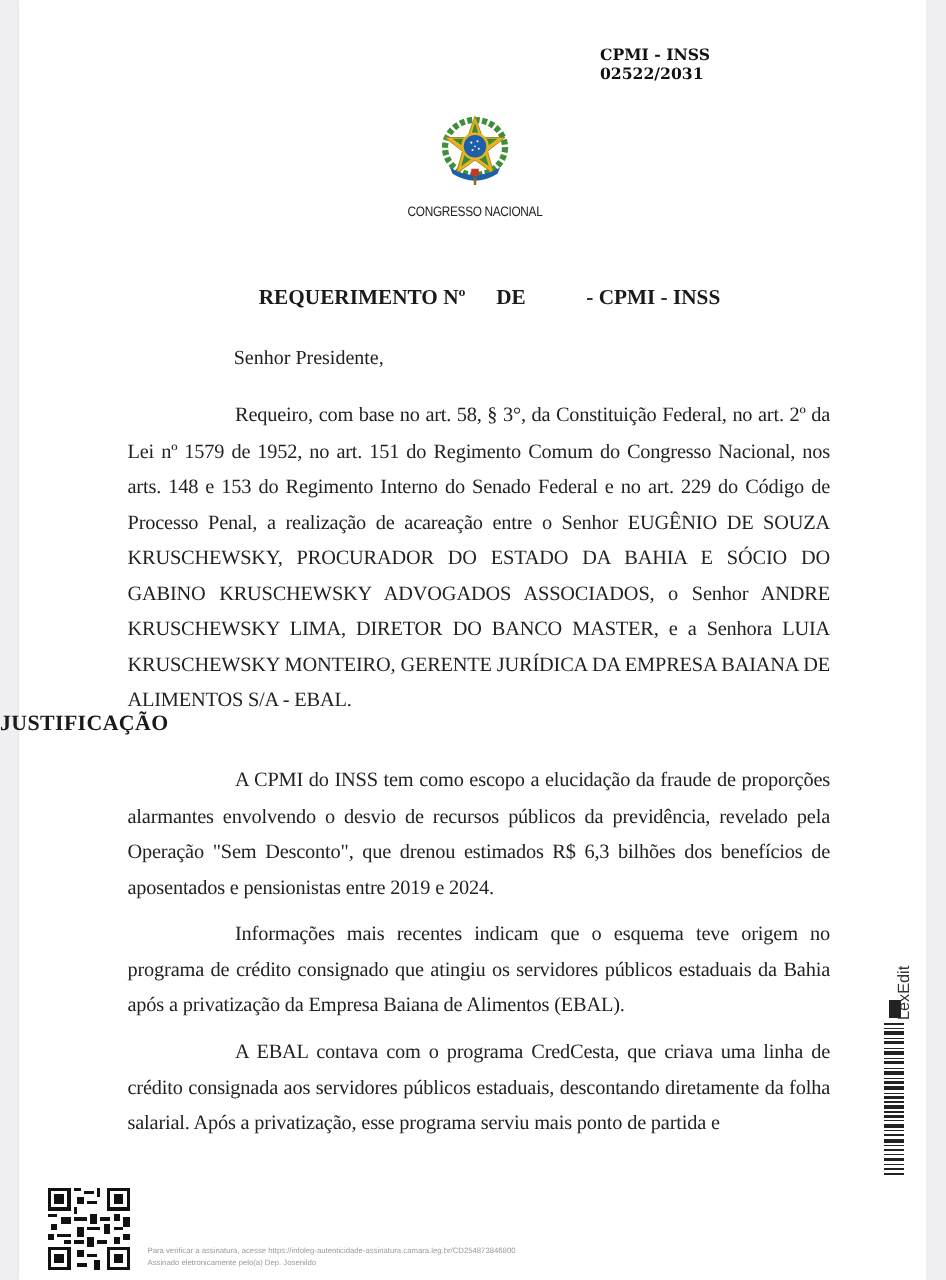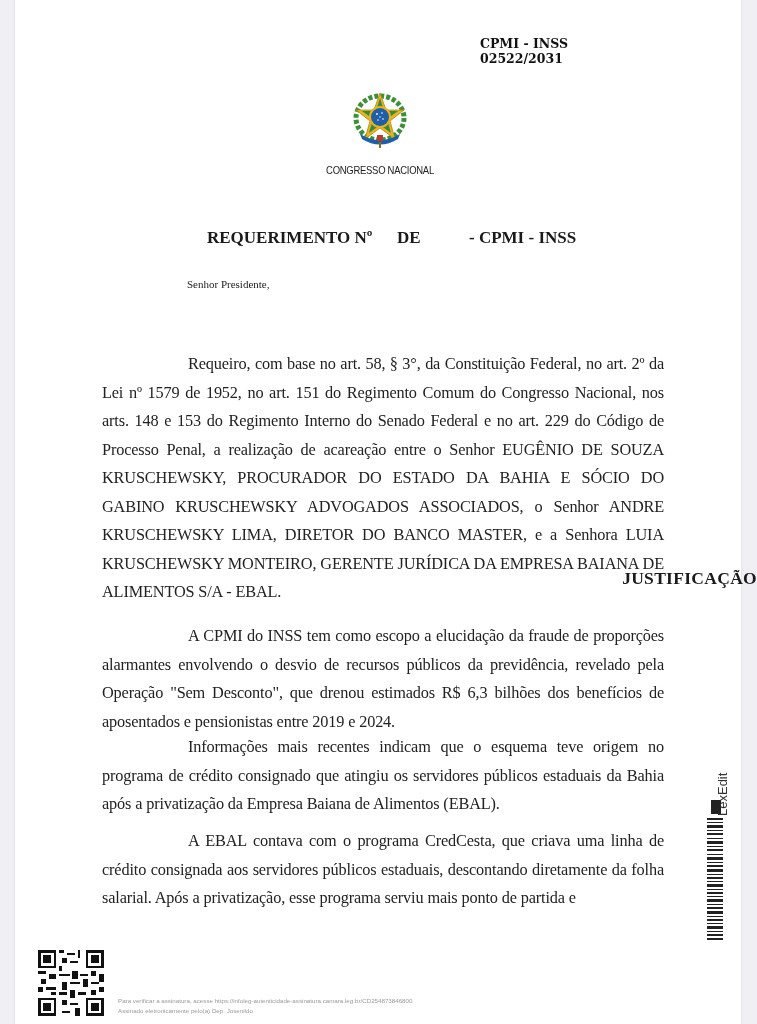--- a/index.html
+++ b/index.html
@@ -34,23 +34,23 @@
     font-family: "Liberation Serif", serif; font-weight: bold; font-size: 17px; color: #1a1a1a;
   }
   .req-title span { position: absolute; white-space: nowrap; }
   .text {
     position: absolute; left: 102px; width: 562px;
     font-family: "Liberation Serif", serif; font-size: 16.3px; line-height: 28.5px;
     text-align: justify; color: #222;
     letter-spacing: -0.15px;
   }
   .text p { margin: 0; text-indent: 86px; }
-  .salutation { position: absolute; left: 187px; top: 278px; font-family: "Liberation Serif", serif; font-size: 11px; color: #222; }
+  .salutation { position: absolute; left: 187px; top: 278px; font-family: "Liberation Serif", serif; font-size: 16px; color: #222; }
   .section-title {
-    position: absolute; left: 0; width: 757px; top: 568px; text-align: right;
+    position: absolute; left: 0; width: 757px; top: 568px; text-align: left;
     font-family: "Liberation Serif", serif; font-weight: bold; font-size: 17.5px; letter-spacing: 0.3px; color: #1a1a1a;
   }
   .qr {
     position: absolute; left: 38px; top: 950px; width: 66px; height: 66px;
   }
   .footer-note {
     position: absolute; left: 118px; top: 996px;
     font-family: "Liberation Sans", sans-serif; font-size: 6.2px; line-height: 10px; color: #9a9a9a;
     white-space: nowrap;
   }
@@ -92,27 +92,27 @@
 <div class="org-name">CONGRESSO NACIONAL</div>
 
 <div class="req-title">
   <span style="left:207px;">REQUERIMENTO Nº</span>
   <span style="left:397px;">DE</span>
   <span style="left:469px;">- CPMI - INSS</span>
 </div>
 
 <div class="salutation">Senhor Presidente,</div>
 
-<div class="text" style="top:318px;margin-top:32px;">
+<div class="text" style="top:318px;">
   <p>Requeiro, com base no art. 58, § 3°, da Constituição Federal, no art. 2º da Lei nº 1579 de 1952, no art. 151 do Regimento Comum do Congresso Nacional, nos arts. 148 e 153 do Regimento Interno do Senado Federal e no art. 229 do Código de Processo Penal, a realização de acareação entre o Senhor EUGÊNIO DE SOUZA KRUSCHEWSKY, PROCURADOR DO ESTADO DA BAHIA E SÓCIO DO GABINO KRUSCHEWSKY ADVOGADOS ASSOCIADOS, o Senhor ANDRE KRUSCHEWSKY LIMA, DIRETOR DO BANCO MASTER, e a Senhora LUIA KRUSCHEWSKY MONTEIRO, GERENTE JURÍDICA DA EMPRESA BAIANA DE ALIMENTOS S/A - EBAL.</p>
 </div>
 
 <div class="section-title">JUSTIFICAÇÃO</div>
 
-<div class="text" style="top:610px;margin-top:12px;">
+<div class="text" style="top:610px;">
   <p>A CPMI do INSS tem como escopo a elucidação da fraude de proporções alarmantes envolvendo o desvio de recursos públicos da previdência, revelado pela Operação "Sem Desconto", que drenou estimados R$ 6,3 bilhões dos benefícios de aposentados e pensionistas entre 2019 e 2024.</p>
 </div>
 <div class="text" style="top:733px;">
   <p>Informações mais recentes indicam que o esquema teve origem no programa de crédito consignado que atingiu os servidores públicos estaduais da Bahia após a privatização da Empresa Baiana de Alimentos (EBAL).</p>
 </div>
 <div class="text" style="top:827px;">
   <p>A EBAL contava com o programa CredCesta, que criava uma linha de crédito consignada aos servidores públicos estaduais, descontando diretamente da folha salarial. Após a privatização, esse programa serviu mais ponto de partida e</p>
 </div>
 
 <svg class="qr" viewBox="0 0 25 25" shape-rendering="crispEdges">

